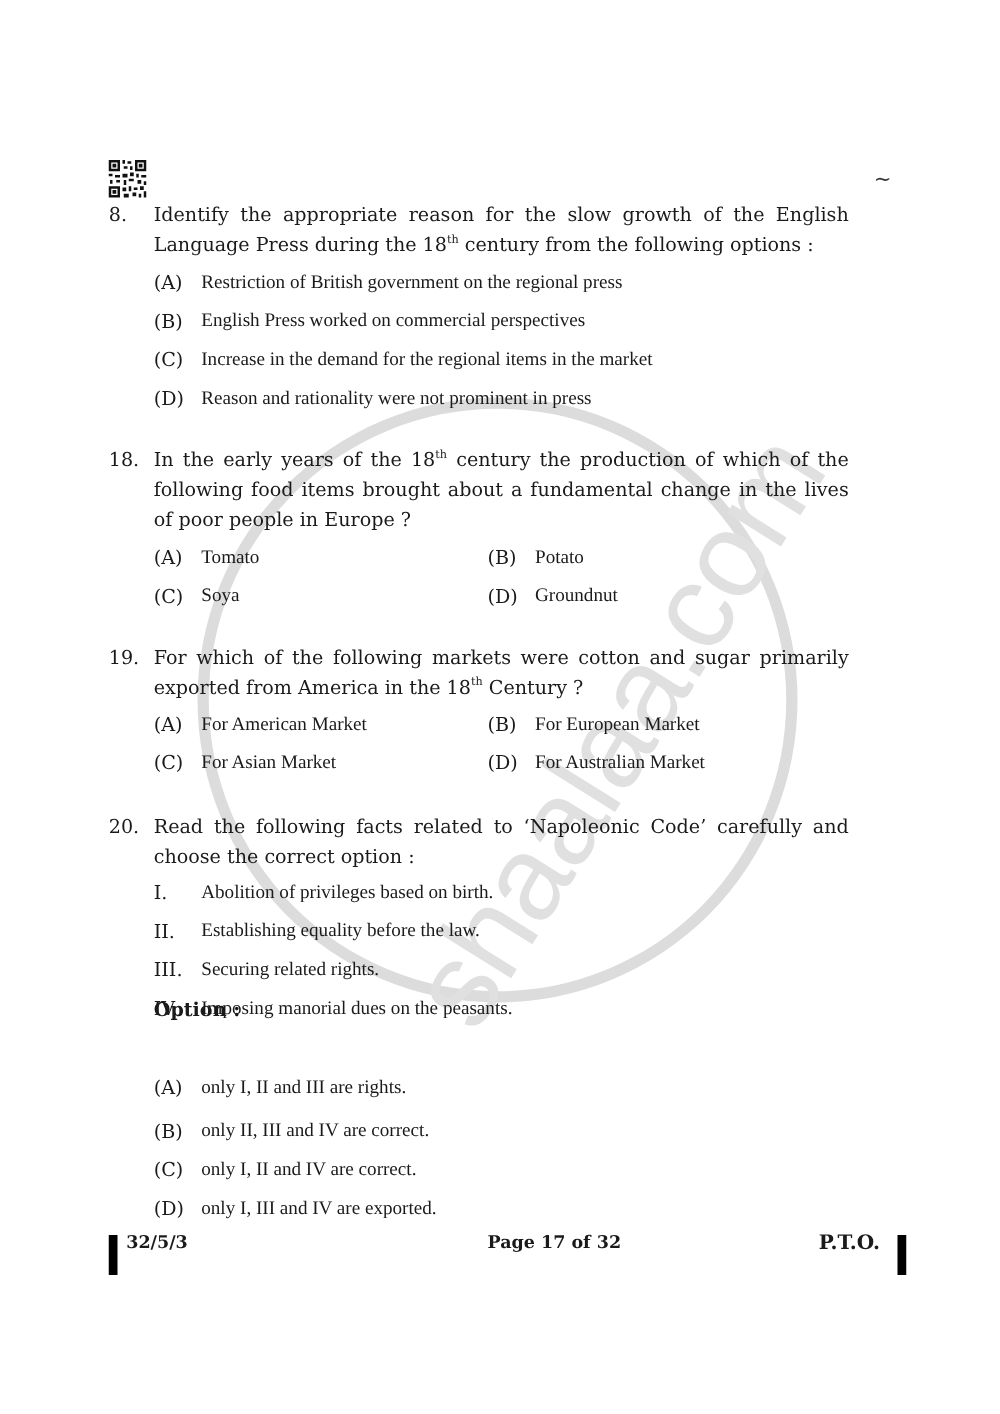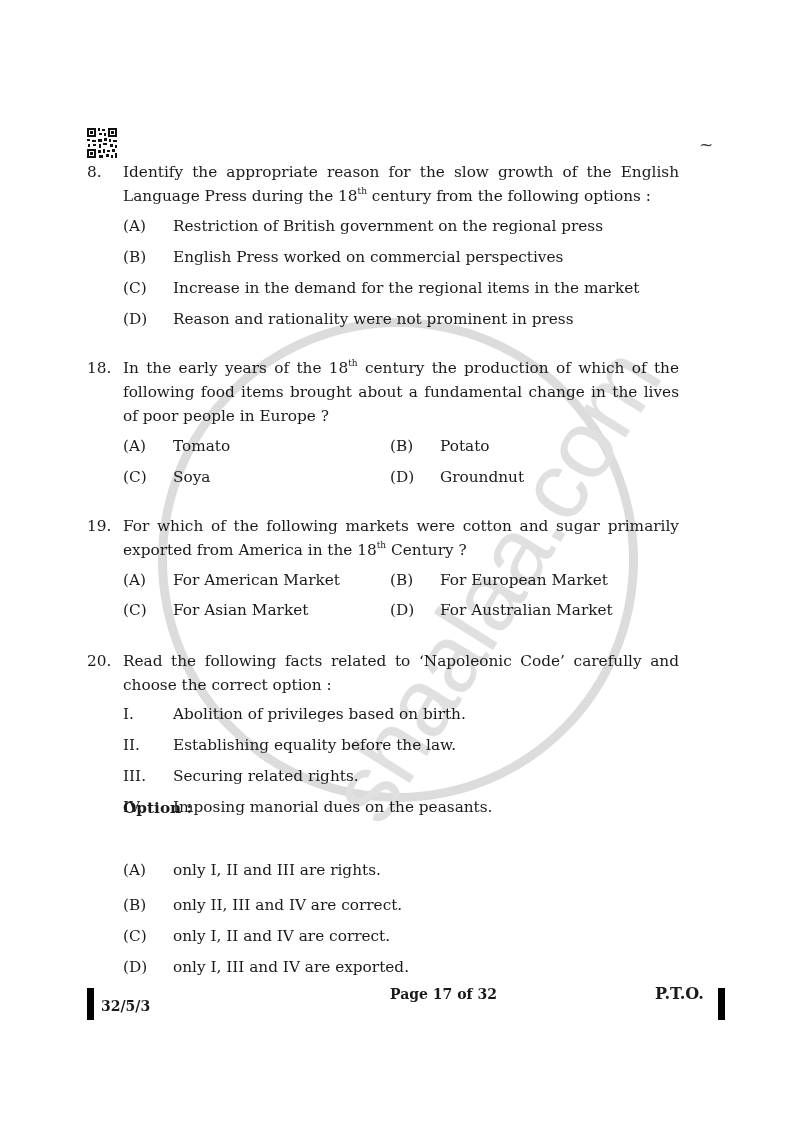--- a/index.html
+++ b/index.html
@@ -17,26 +17,26 @@
     letter-spacing: -1px; white-space: nowrap; }
 
   .content { position: absolute; left: 0; top: 0; width: 800px; z-index: 1; }
   .q { position: absolute; left: 87px; width: 600px; font-size: 15.3px; line-height: 24px; }
   .qnum { position: absolute; left: 0; top: 0; }
   .qtext { position: absolute; left: 36px; width: 556px; text-align: justify; text-align-last: left; }
   sup { font-size: 9px; line-height: 0; position: relative; top: -1px; }
 
   .opt { position: absolute; font-size: 15.3px; line-height: 20px; white-space: nowrap; }
   .opt .lbl { position: absolute; left: 0; top: 0; }
-  .opt .txt { position: absolute; left: 50px; top: 0; }
+  .opt .txt { position: absolute; left: 38px; top: 0; font-family: Liberation Serif, serif; }
 
   .option-heading { position: absolute; left: 123px; top: 799px; font-weight: bold; font-size: 15.3px; }
 
   .footer-bar { position: absolute; top: 988px; width: 7px; height: 32px; background: #000; }
-  .footer-code { position: absolute; left: 101px; top: 986px; font-weight: bold; font-size: 14px; margin-top: 12px; }
+  .footer-code { position: absolute; left: 101px; top: 986px; font-weight: bold; font-size: 14px; }
   .footer-page { position: absolute; left: 354px; top: 986px; font-weight: bold; font-size: 14px; margin-left: 36px; }
   .footer-pto { position: absolute; left: 655px; top: 984px; font-weight: bold; font-size: 16px; }
 </style>
 </head>
 <body>
 
 <div class="page">
 
   <svg class="qr" viewBox="0 0 32 32">
     <rect x="0" y="0" width="32" height="32" fill="#fff"></rect>

